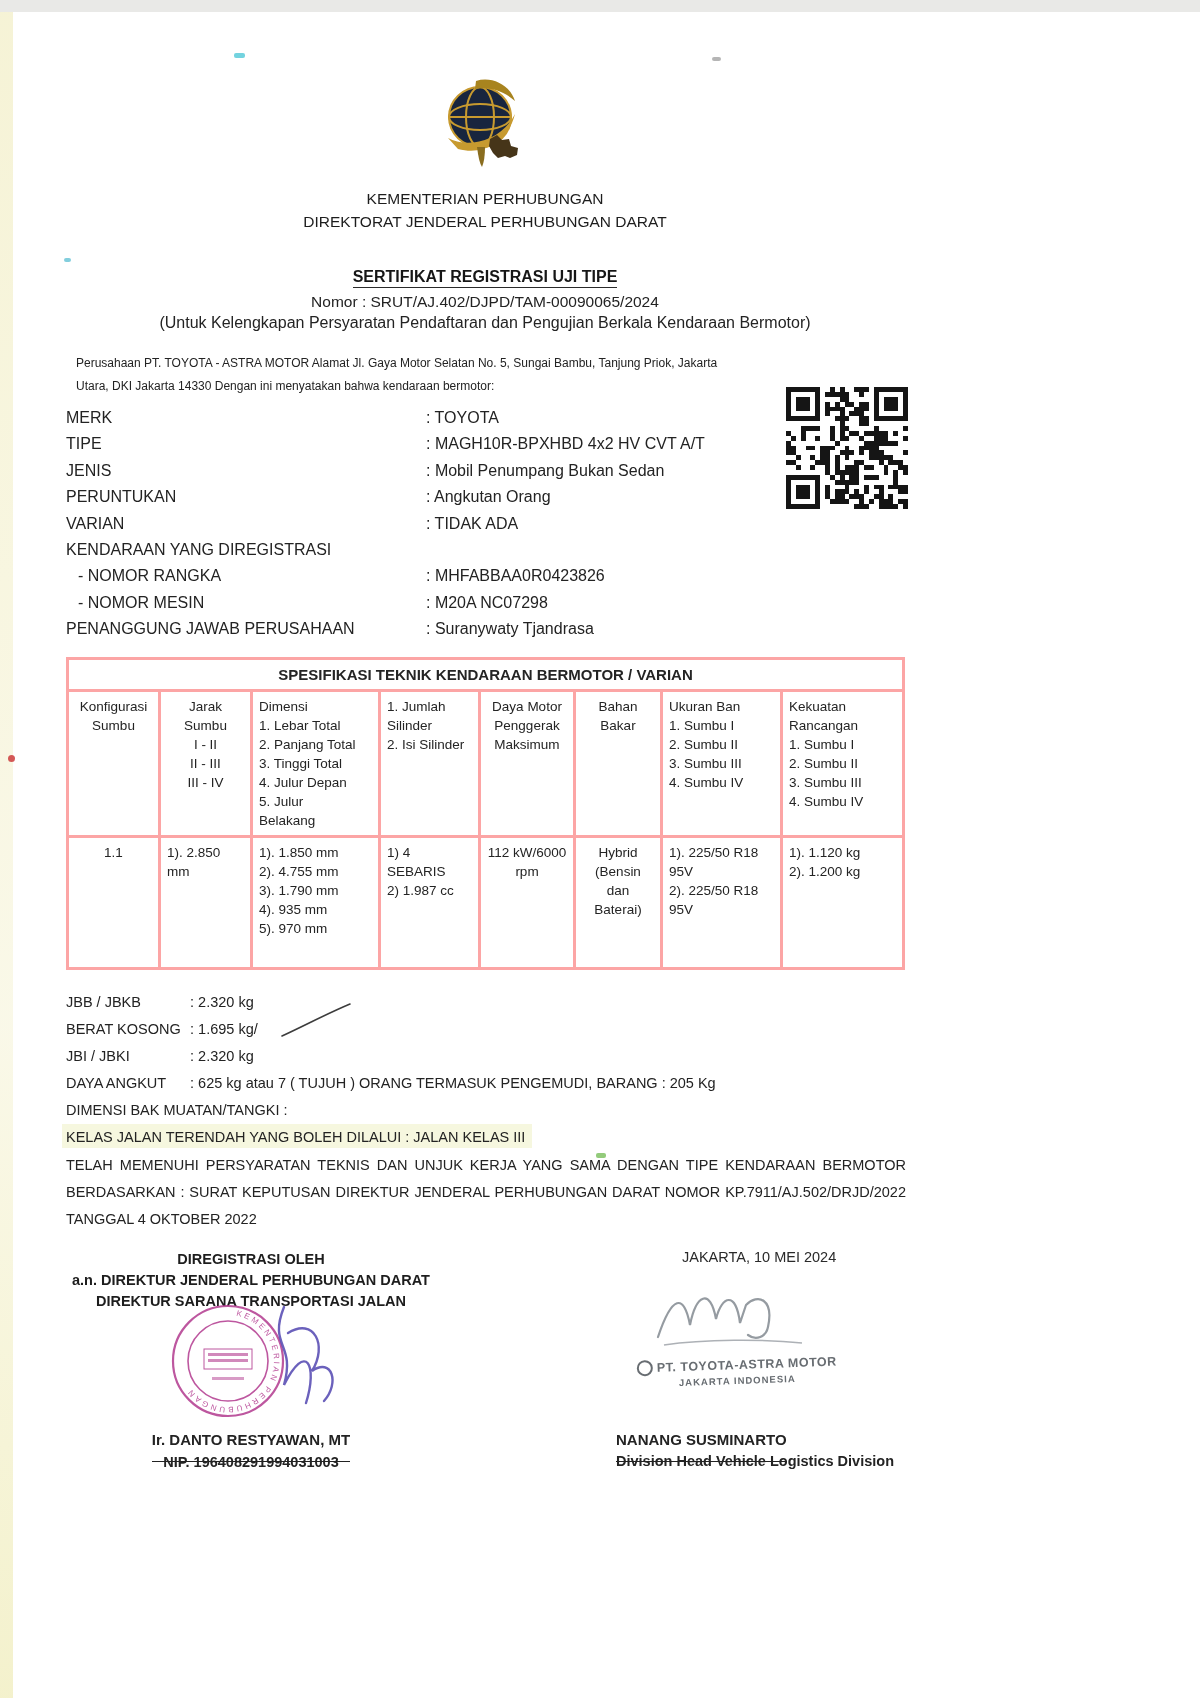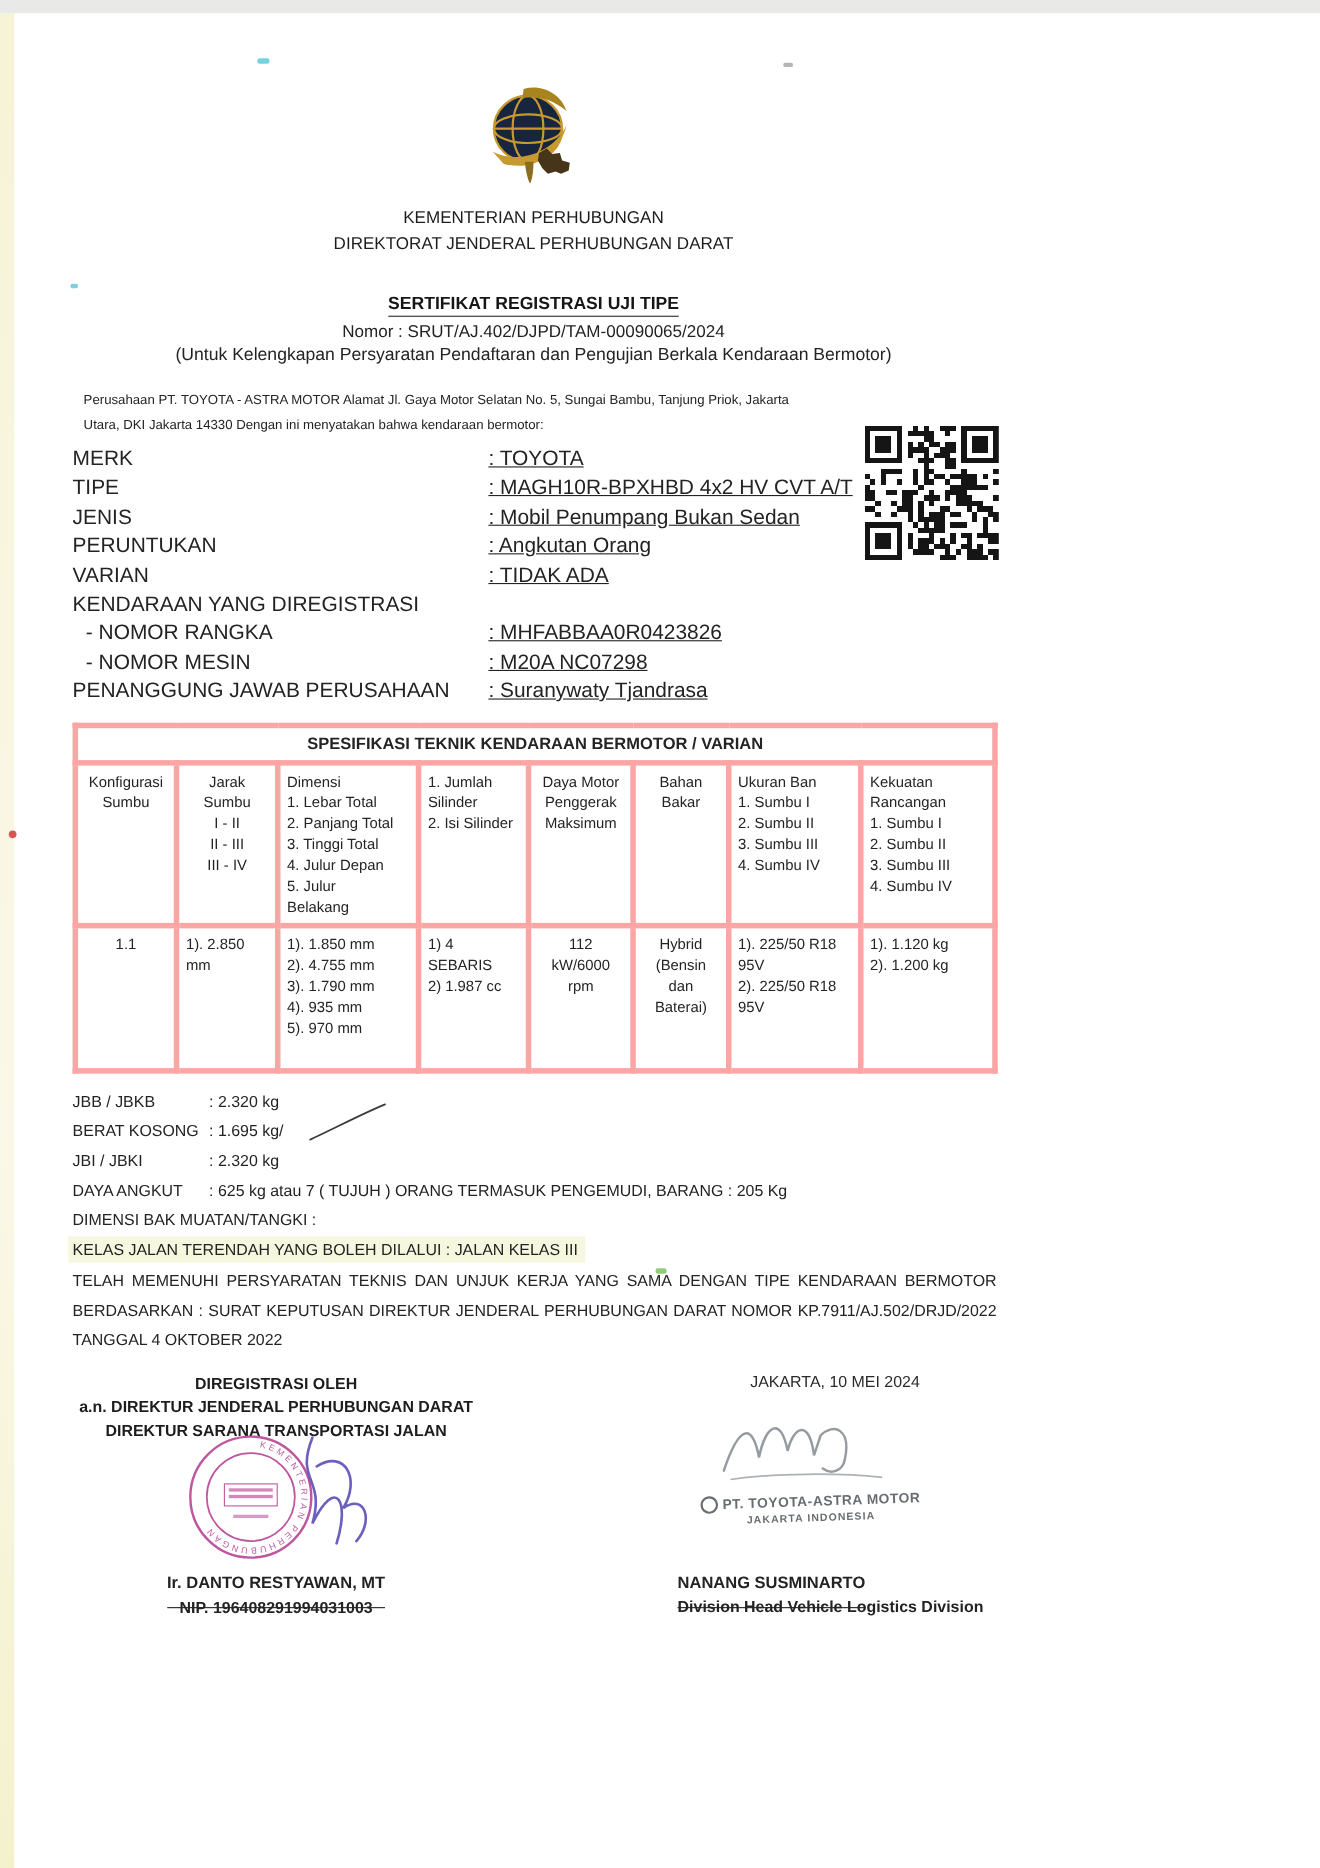--- a/index.html
+++ b/index.html
@@ -21,31 +21,31 @@
   
   .title-block{position:absolute;left:65px;top:256px;width:840px;text-align:center;}
   .title-main{display:inline-block;font-size:16px;font-weight:bold;color:#161616;
       border-bottom:1.5px solid #2a2a2a;padding-bottom:1px;}
   .title-number{font-size:15.5px;margin-top:5px;}
   .title-note{font-size:16px;margin-top:3px;}
   
   .intro{position:absolute;left:76px;top:340px;width:840px;font-size:12px;
       line-height:22.5px;white-space:pre-line;}
   
-  .fields{position:absolute;left:66px;top:393px;width:720px;font-size:19px;}
+  .fields{position:absolute;left:66px;top:393px;width:720px;font-size:16px;}
   .field-row{position:relative;height:26.4px;line-height:26.4px;}
   .field-row .f-label{display:inline-block;}
   .field-row.indent .f-label{padding-left:12px;}
-  .field-row .f-value{position:absolute;left:378px;top:0;white-space:nowrap;text-decoration:underline;}
+  .field-row .f-value{position:absolute;left:360px;top:0;white-space:nowrap;}
   
   .qr{position:absolute;left:786px;top:375px;width:122px;height:122px;background:#fff;}
   
   .spec-table{position:absolute;left:66px;top:645px;width:836px;border-collapse:collapse;
       table-layout:fixed;font-size:13.5px;line-height:19px;color:#242424;}
-  .spec-table th,.spec-table td{border:5px solid #fca5a5;vertical-align:top;
+  .spec-table th,.spec-table td{border:3px solid #fca5a5;vertical-align:top;
       padding:5px 6px;font-weight:normal;white-space:pre-line;}
   .spec-table .t-title{font-weight:bold;font-size:15px;text-align:center;padding:5px 4px;white-space:normal;}
   .spec-table .ctr{text-align:center;}
   .spec-table .lft{text-align:left;}
   .spec-table tbody tr{height:132px;}
   
   .summary{position:absolute;left:66px;top:977px;width:840px;font-size:14.5px;}
   .s-row{position:relative;height:27px;line-height:27px;}
   .s-row .s-label{display:inline-block;width:120px;}
   .s-line{height:27px;line-height:27px;}

